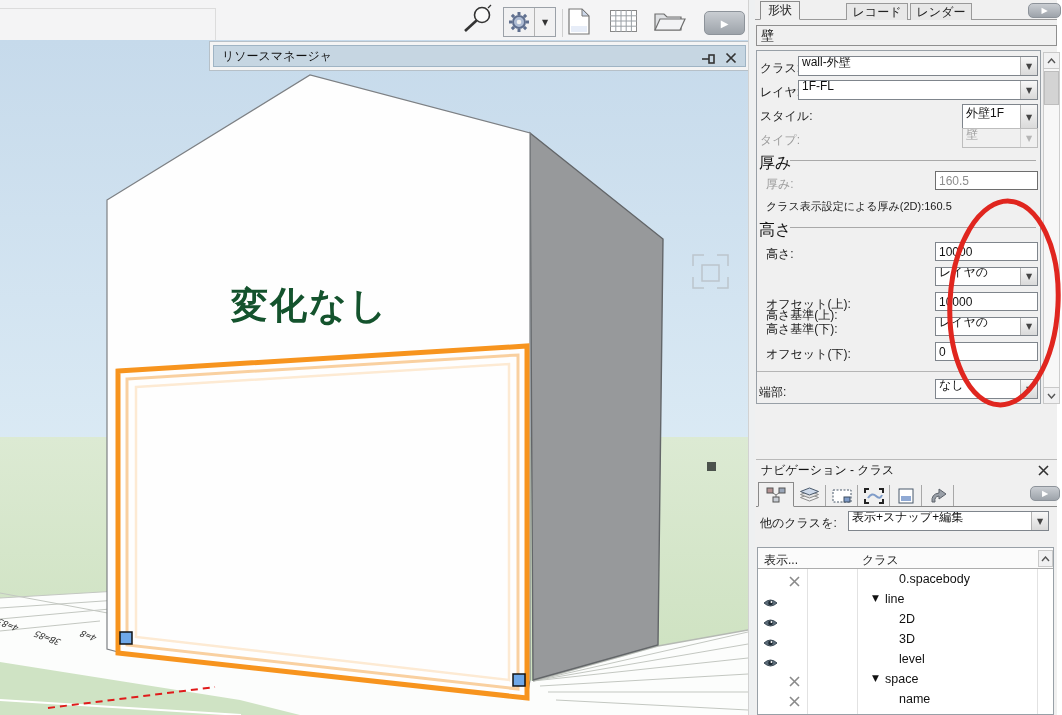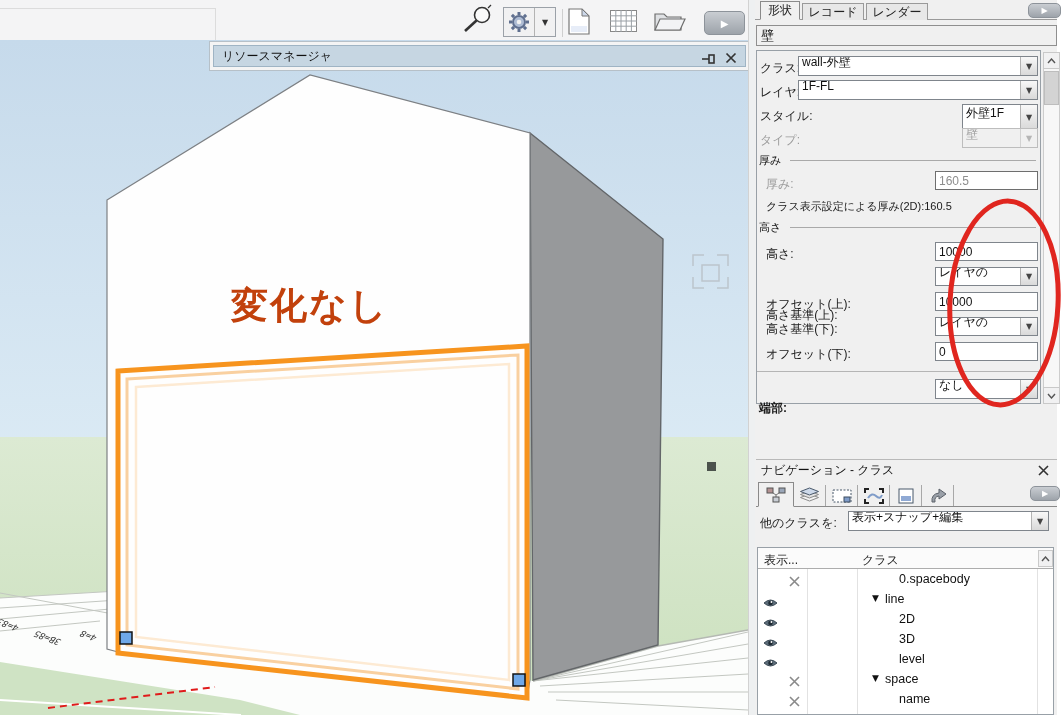--- a/index.html
+++ b/index.html
@@ -20,28 +20,28 @@
   .rmouter{left:209px;top:41px;width:541px;height:30px;background:#f4f4f4;border:1px solid #b6c0c8;box-sizing:border-box;}
   .rminner{position:absolute;left:3px;top:3px;right:3px;bottom:3px;background:#c6d6e2;border:1px solid #9fb4c4;
            display:flex;align-items:center;box-sizing:border-box;}
   .rmtitle{margin-left:8px;font-size:12px;color:#111;}
   
   .rstrip{left:748px;top:0;width:7px;height:715px;background:#eef0f1;border-left:1px solid #d2d2d2;box-sizing:border-box;}
   .rpanel{left:755px;top:0;width:302px;height:715px;background:#f0f0f0;}
   .rgap{left:1057px;top:0;width:5px;height:715px;background:#fff;}
   .tabrow-line{left:755px;top:19px;width:302px;height:1px;background:#9a9a9a;}
   .tab{position:absolute;font-size:12px;color:#222;display:flex;align-items:center;justify-content:center;box-sizing:border-box;}
-  .tab.inactive{border:1px solid #9a9a9a;border-bottom:none;background:#e8e8e8;top:3px;height:17px;}
+  .tab.inactive{border:1px solid #9a9a9a;border-bottom:none;background:#e8e8e8;top:3px;height:17px;margin-left:44px;}
   .tab.active{border:1px solid #8a8a8a;border-bottom:1px solid #f0f0f0;background:#f0f0f0;top:1px;height:19px;z-index:3;}
   .hdrbox{left:756px;top:25px;width:301px;height:21px;border:1px solid #8f8f8f;background:#f0f0f0;box-sizing:border-box;
           display:flex;align-items:center;font-size:13px;color:#111;padding-left:4px;}
   .fieldsbox{left:756px;top:50px;width:285px;height:354px;border:1px solid #98a0a7;background:#f0f0f0;box-sizing:border-box;}
   .lb{position:absolute;font-size:12px;color:#1a1a1a;white-space:nowrap;}
   .lb.dis{color:#9b9b9b;}
-  .gh{position:absolute;font-size:11px;color:#111;white-space:nowrap;text-align:center;}
+  .gh{position:absolute;font-size:16px;color:#111;white-space:nowrap;text-align:center;}
   .rule{position:absolute;height:1px;background:#a9a9a9;}
   .fld{position:absolute;background:#fff;border:1px solid #7f858c;box-sizing:border-box;font-size:12px;color:#111;
        display:flex;align-items:center;padding:0 3px;overflow:hidden;white-space:nowrap;}
   .fld.dis{color:#8e8e8e;border-color:#6e6e6e;}
   .cmb{position:absolute;background:#fff;border:1px solid #7f858c;box-sizing:border-box;font-size:12px;color:#111;
        display:flex;align-items:center;padding:0 18px 8px 3px;overflow:hidden;white-space:nowrap;}
   .cmb .btn{position:absolute;right:0;top:0;bottom:0;width:16px;background:linear-gradient(#f8f8f8,#d9d9d9);
             border-left:1px solid #b3b3b3;display:flex;align-items:center;justify-content:center;font-size:8px;color:#444;}
   .cmb.dis{background:#f0f0f0;color:#9b9b9b;border-color:#bdbdbd;}
   .cmb.dis .btn{background:#f0f0f0;color:#b5b5b5;border-left:1px solid #d2d2d2;}
@@ -211,21 +211,21 @@
     <rect x="707" y="422" width="9" height="9" fill="#4b524c"></rect>
 
     <polygon points="136,347 509,324 509,640 136,597" fill="none" stroke="#fdead3" stroke-width="2.5"></polygon>
     <polygon points="127,339 518,315 518,649 127,605" fill="none" stroke="#f9d0a0" stroke-width="3"></polygon>
     <polygon points="118,331 527,306 527,658 118,613" fill="none" stroke="#f7941e" stroke-width="5"></polygon>
 
     <rect x="120" y="592" width="12" height="12" fill="#6fa8e8" stroke="#141414" stroke-width="1.5"></rect>
     <rect x="513" y="634" width="12" height="12" fill="#6fa8e8" stroke="#141414" stroke-width="1.5"></rect>
   </svg>
 
-  <div class="abs annotation" style="color:#c2410c;">変化なし</div>
+  <div class="abs annotation" style="color:#14532d;">変化なし</div>
 
   <div class="abs rmouter">
     <div class="rminner">
       <span class="rmtitle">リソースマネージャ</span>
       <span style="position:absolute;right:30px;top:5px;">
         <svg width="14" height="12">
             <line x1="1" y1="6" x2="8" y2="6" stroke="#333" stroke-width="1.6"></line>
         <rect x="8" y="2" width="5" height="8" fill="none" stroke="#333" stroke-width="1.6"></rect>
           </svg>
       </span>
@@ -320,21 +320,21 @@
     <span class="btn glyph">▼</span>
     </div>
 
   <span class="lb" style="left:766px;top:346px;">オフセット(下):</span>
   <div class="fld" style="left:935px;top:342px;width:103px;height:19px;">
     <span>0</span>
     </div>
 
   <div class="rule" style="left:757px;top:371px;width:283px;background:#b5b5b5;"></div>
 
-  <span class="lb" style="left:759px;top:400px;font-weight:bold;">端部:</span>
+  <span class="lb" style="left:759px;top:384px;">端部:</span>
   <div class="cmb" style="left:935px;top:379px;width:103px;height:20px;">
     <span>なし</span>
     <span class="btn glyph">▼</span>
     </div>
 
   <div class="sbar" style="left:1043px;top:52px;width:17px;height:352px;"></div>
   <div class="sbtn" style="left:1043px;top:52px;width:17px;height:17px;">
     <svg width="9" height="6">
         <path d="M1,5 L4.5,1 L8,5" stroke="#555" fill="none" stroke-width="1.4"></path>
       </svg>

